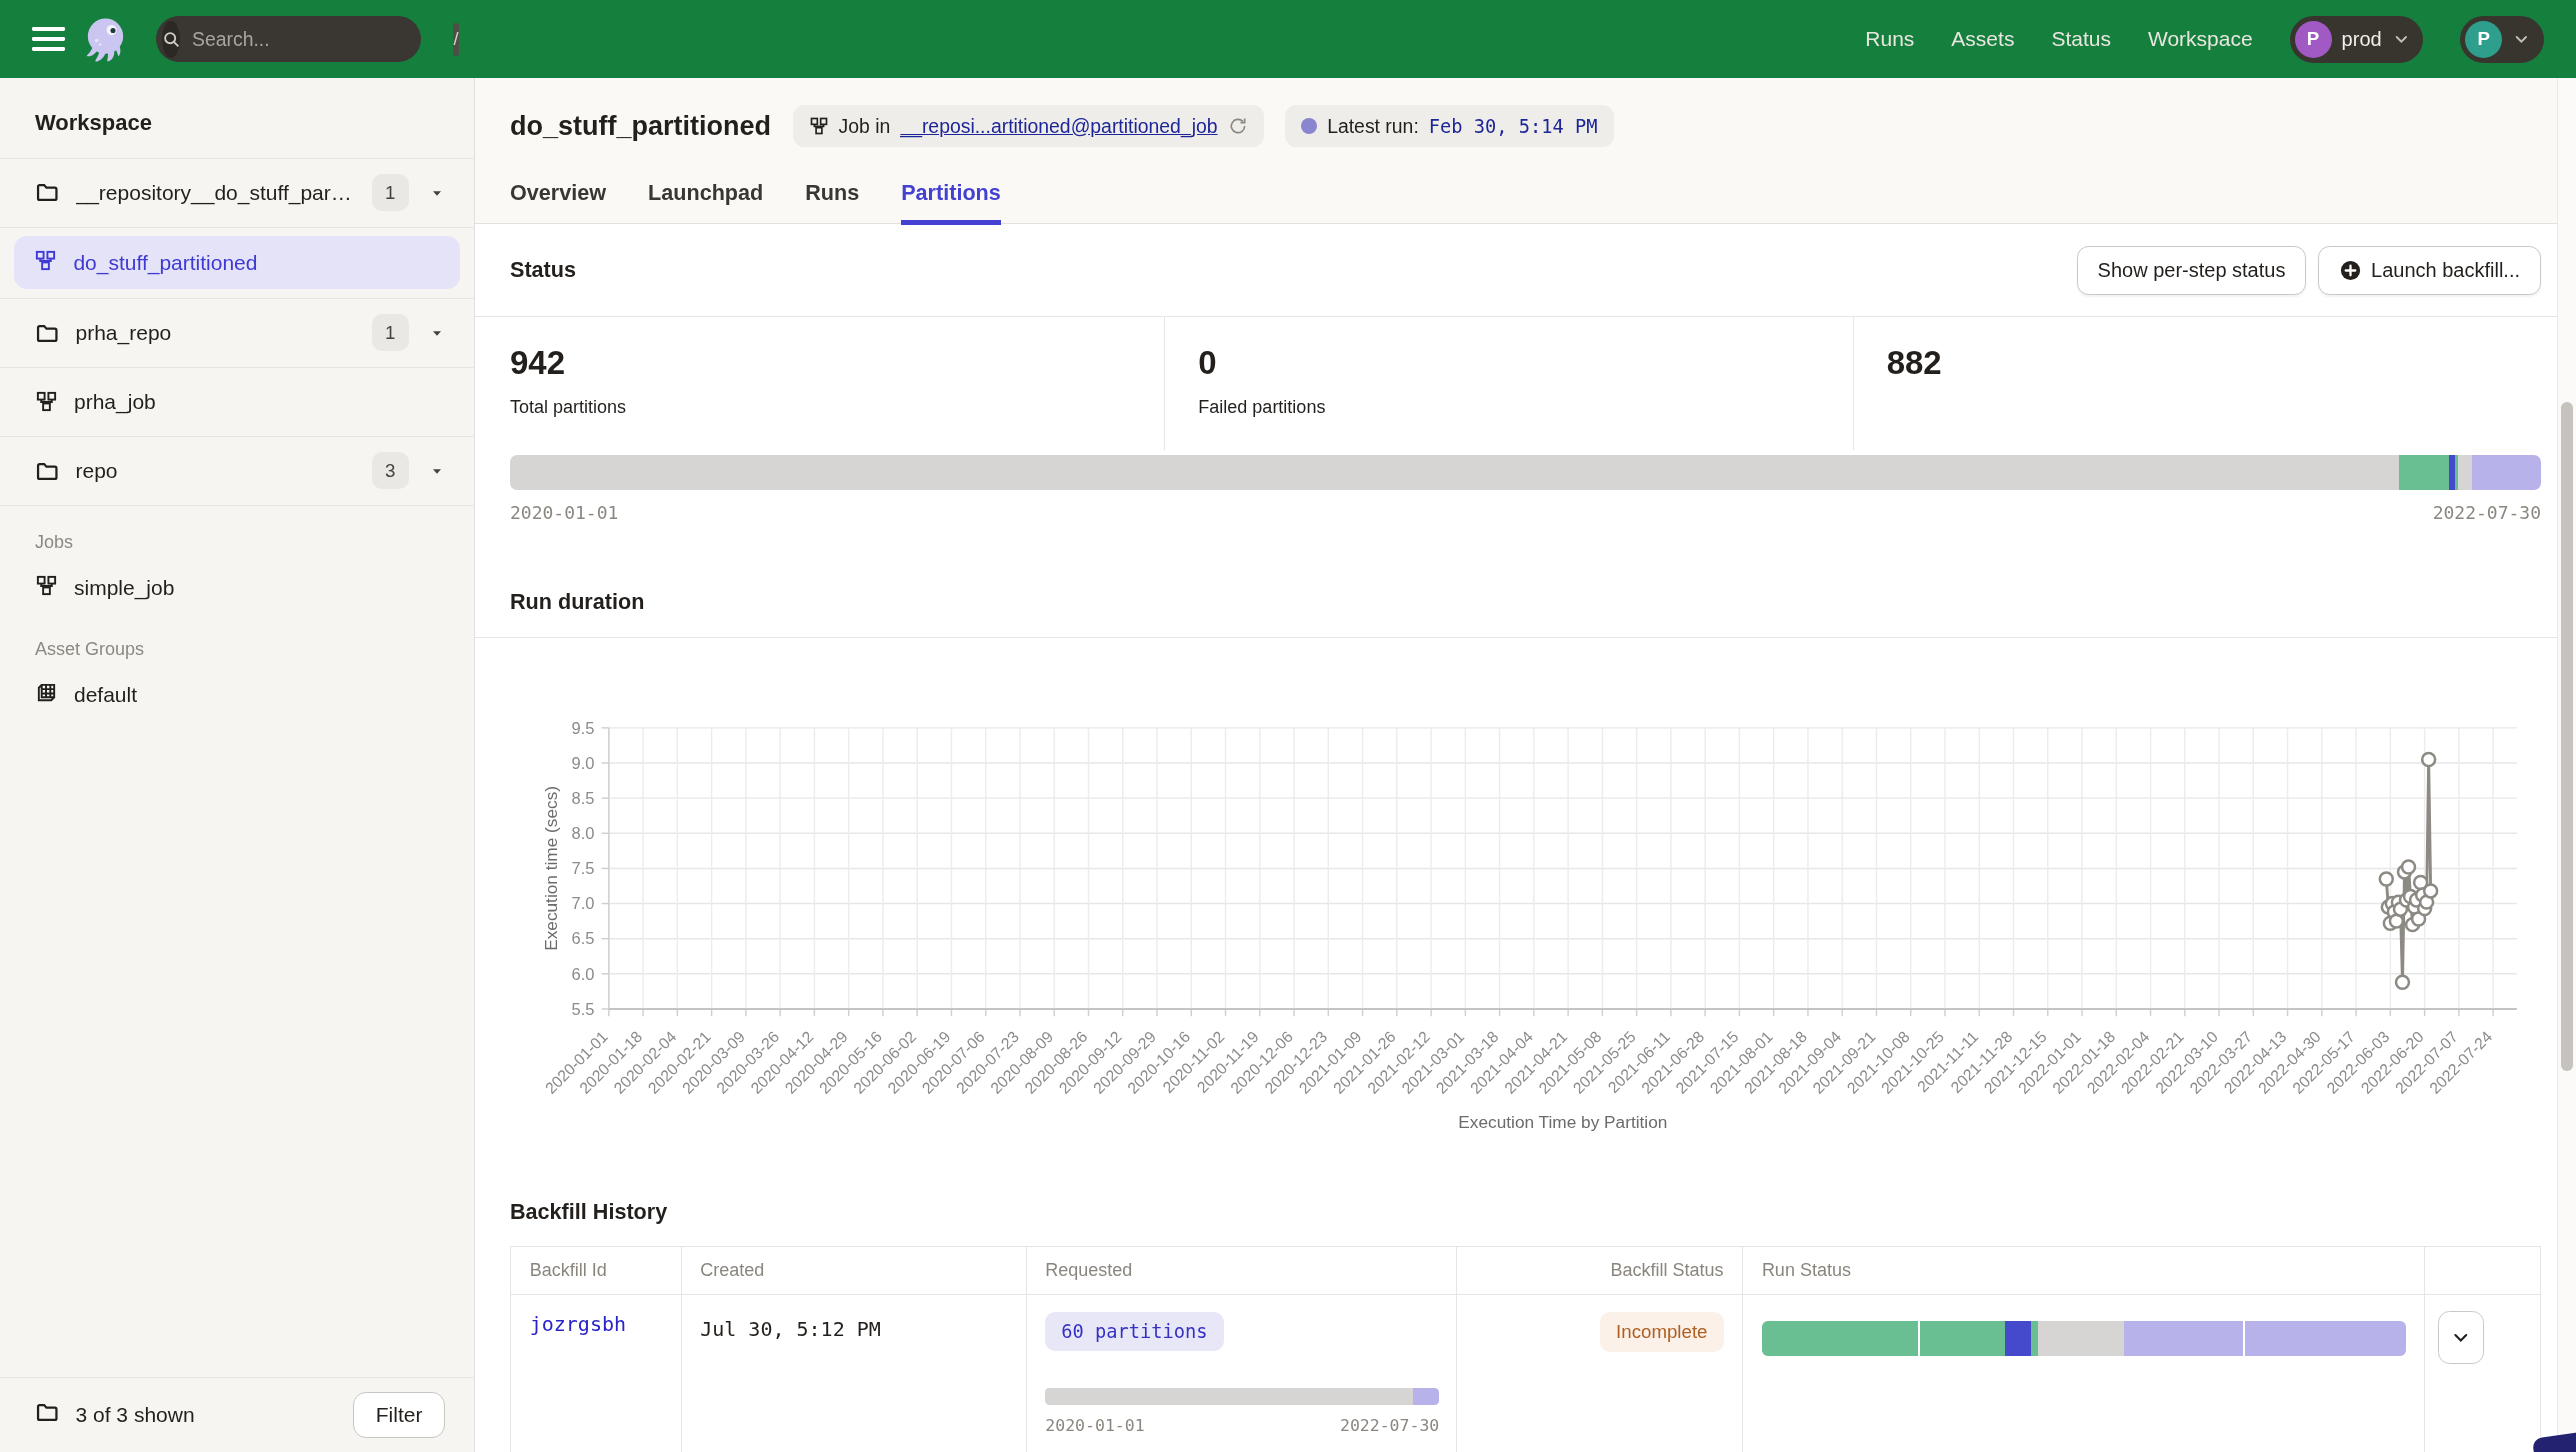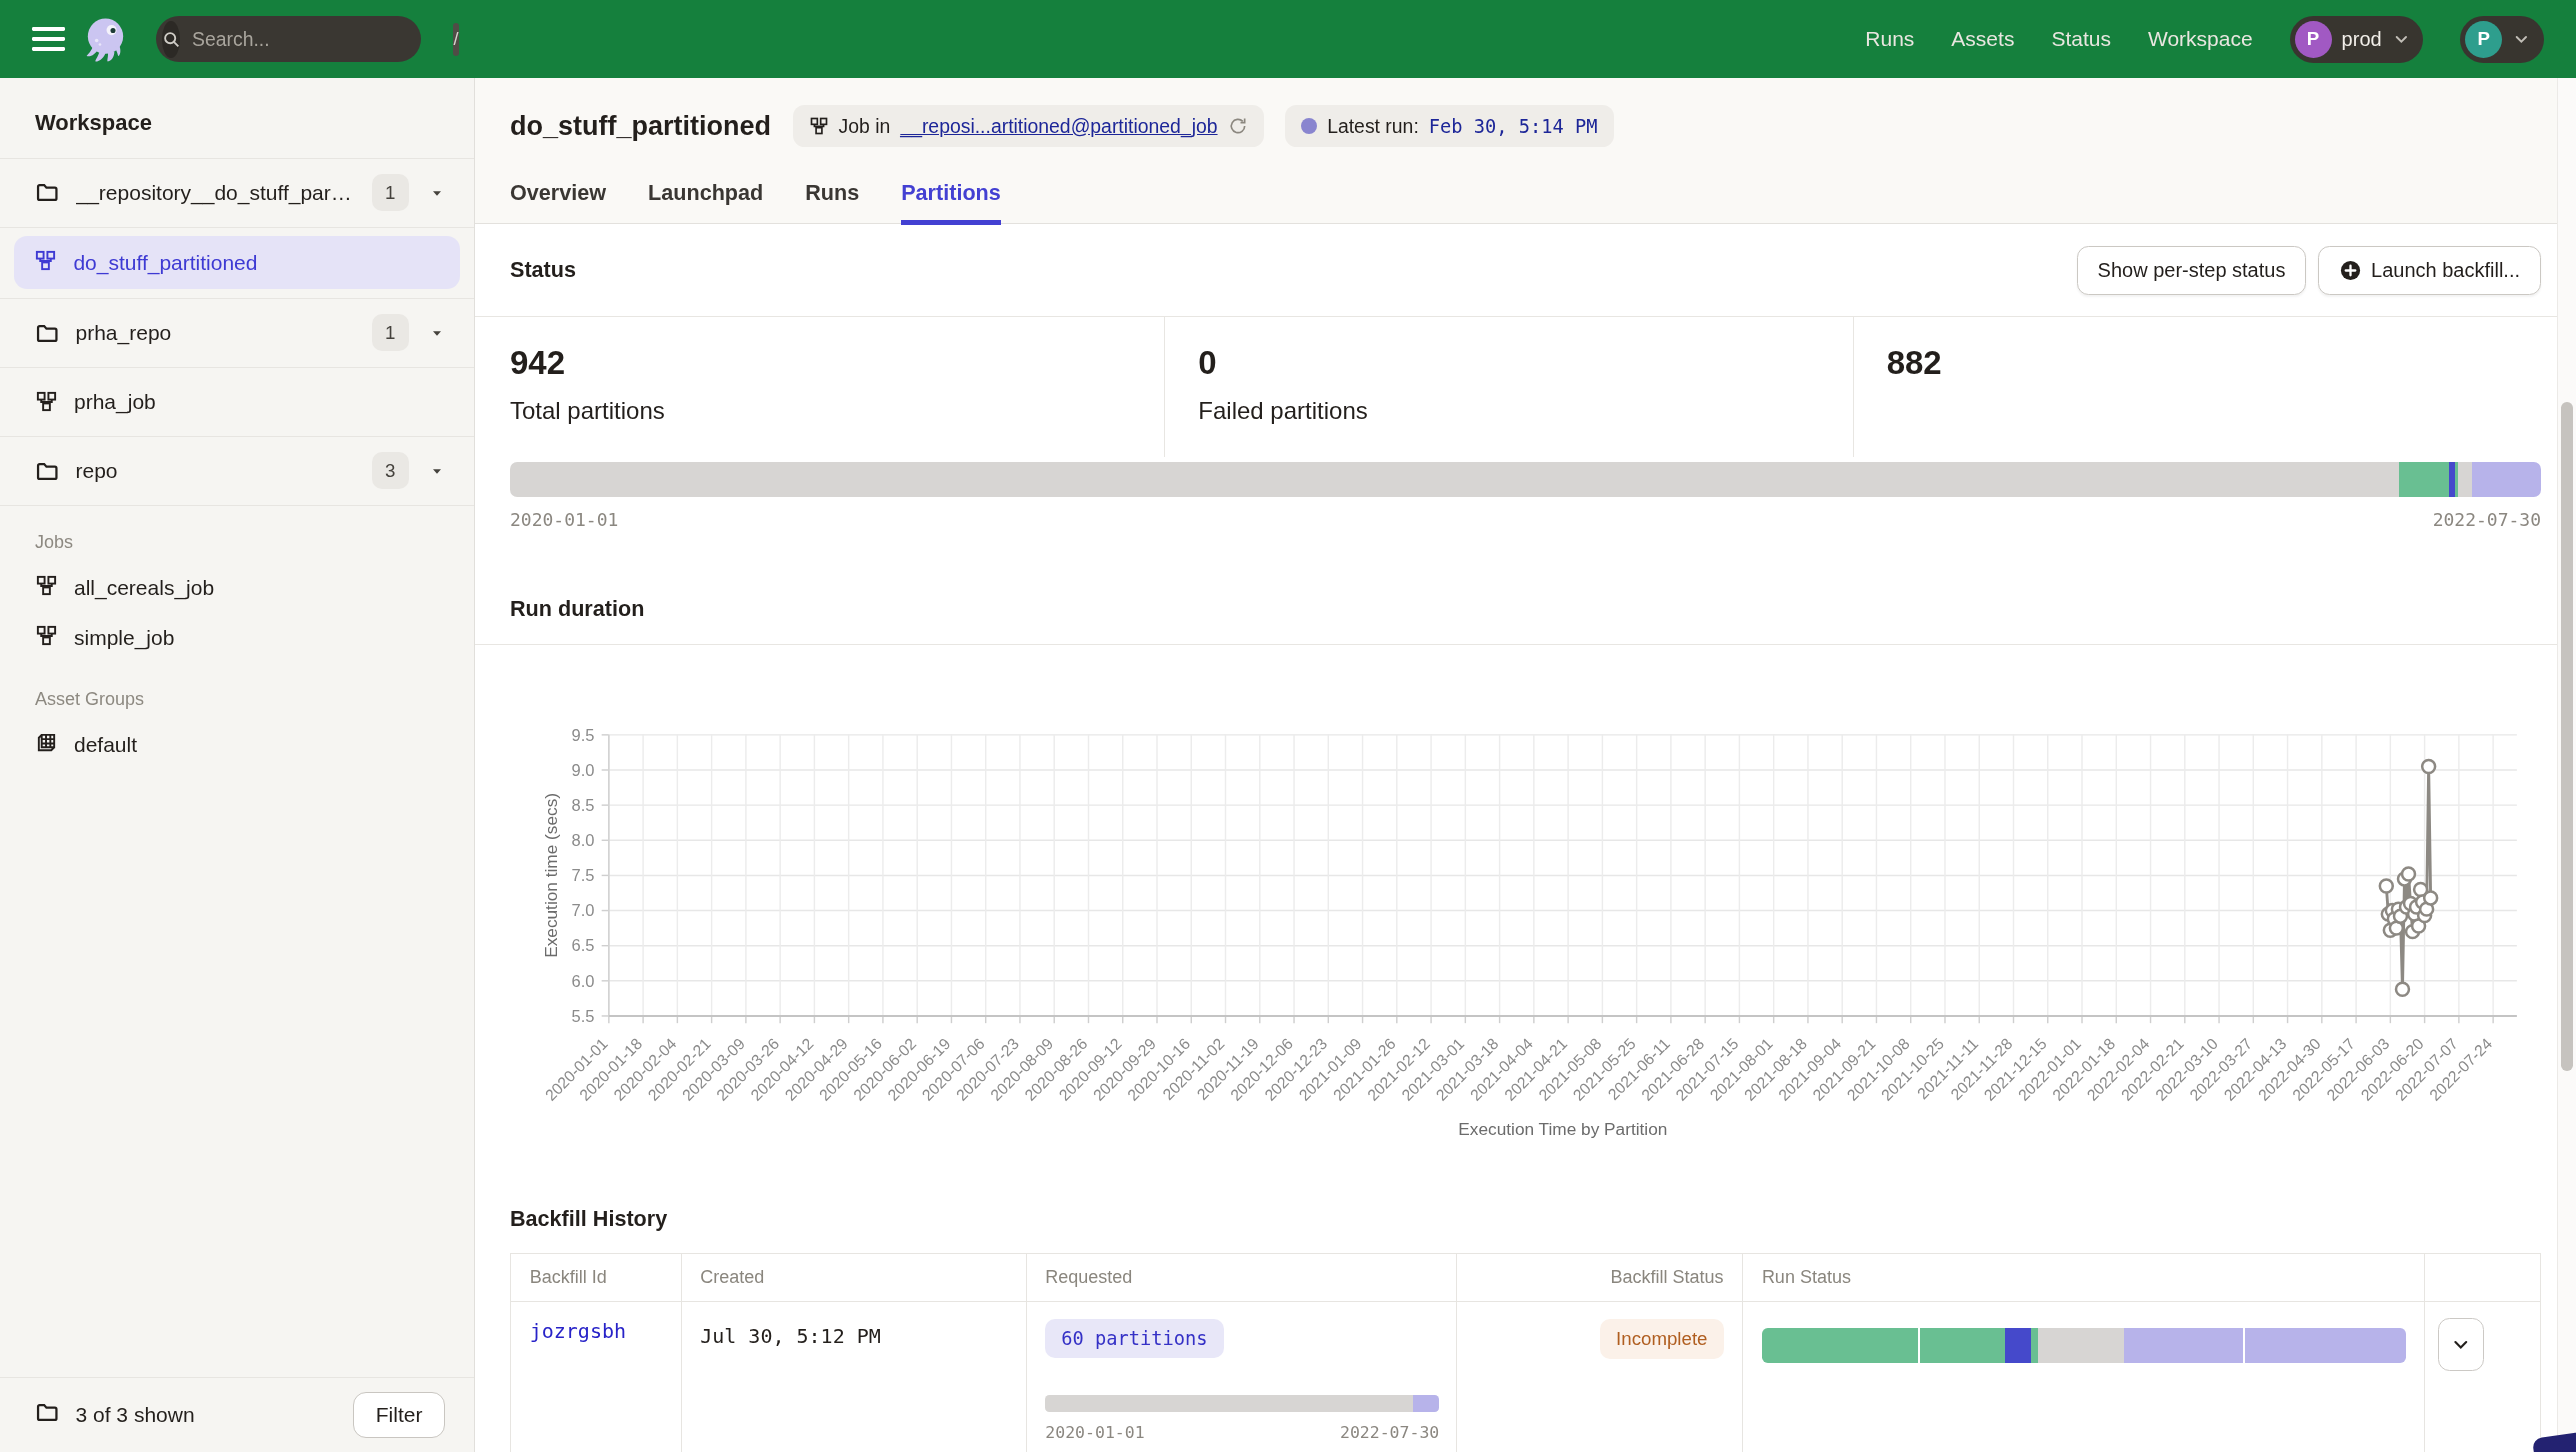--- a/index.html
+++ b/index.html
@@ -62,21 +62,21 @@
   
   .content-pad { padding:0 35px; }
   .status-head { display:flex; align-items:center; height:92px; }
   .sec-heading { font-size:21.6px; font-weight:700; }
   .status-head .btns { margin-left:auto; display:flex; gap:12px; }
   .btn { background:#fff; border:1.4px solid #cbc8c3; border-radius:11.5px; height:49px; display:flex; align-items:center; gap:8.6px; padding:0 20px; font-size:20px; font-weight:500; cursor:pointer; box-shadow:0 1.4px 2.2px rgba(0,0,0,0.05); font-family:"Liberation Sans",sans-serif; color:#231f1c; }
   .stats-row { display:flex; border-top:1.4px solid #e8e6e2; margin:0 -35px; padding:0 35px; }
   .stat-cell { flex:1; padding:27px 0 32px 0; }
   .stat-cell + .stat-cell { border-left:1.4px solid #e8e6e2; padding-left:33px; }
   .stat-val { font-size:33px; font-weight:600; }
-  .stat-label { font-size:24px; margin-top:14.4px; }
+  .stat-label { font-size:18px; margin-top:14.4px; }
 
   .pbar { height:35px; border-radius:7.2px; overflow:hidden; display:flex; margin-top:5.8px; }
   .pbar > div { height:100%; }
   .bar-dates { display:flex; justify-content:space-between; margin-top:11.5px; font-size:18px; color:#8b8780; }
 
   
   .rd-head { margin-top:45px; height:69px; display:flex; align-items:center; }
   .rd-divider { border-top:1.4px solid #e8e6e2; margin:0 -35px; }
   .chart-wrap { position:relative; height:532px; margin-top:0; }
   .chart-wrap svg { position:absolute; left:0; top:0; }
@@ -226,29 +226,20 @@
           <span class="badge">3</span>
           <span class="caret-down">
             <svg width="16" height="16" viewBox="0 0 24 24" fill="currentColor">
               <path d="M6 9.5h12L12 16z"></path>
             </svg>
           </span>
         </div>
       </div>
     <div id="sidebar-sections">
         <div class="sec-label">Jobs</div>
-        <div class="plain-row">
-          <span class="ricon"><svg width="23" height="23" viewBox="0 0 24 24" fill="none" stroke="currentColor" stroke-width="2">
-              <rect x="3" y="3" width="7" height="7"></rect>
-              <rect x="14" y="3" width="7" height="7"></rect>
-              <rect x="8.5" y="14" width="7" height="7"></rect>
-              <path d="M6.5 10v2.5h11V10M12 12.5V14"></path>
-            </svg></span>
-          <span>all_cereals_job</span>
-        </div>
         <div class="plain-row">
           <span class="ricon"><svg width="23" height="23" viewBox="0 0 24 24" fill="none" stroke="currentColor" stroke-width="2">
               <rect x="3" y="3" width="7" height="7"></rect>
               <rect x="14" y="3" width="7" height="7"></rect>
               <rect x="8.5" y="14" width="7" height="7"></rect>
               <path d="M6.5 10v2.5h11V10M12 12.5V14"></path>
             </svg></span>
           <span>simple_job</span>
         </div>
         <div class="sec-label">Asset Groups</div>

